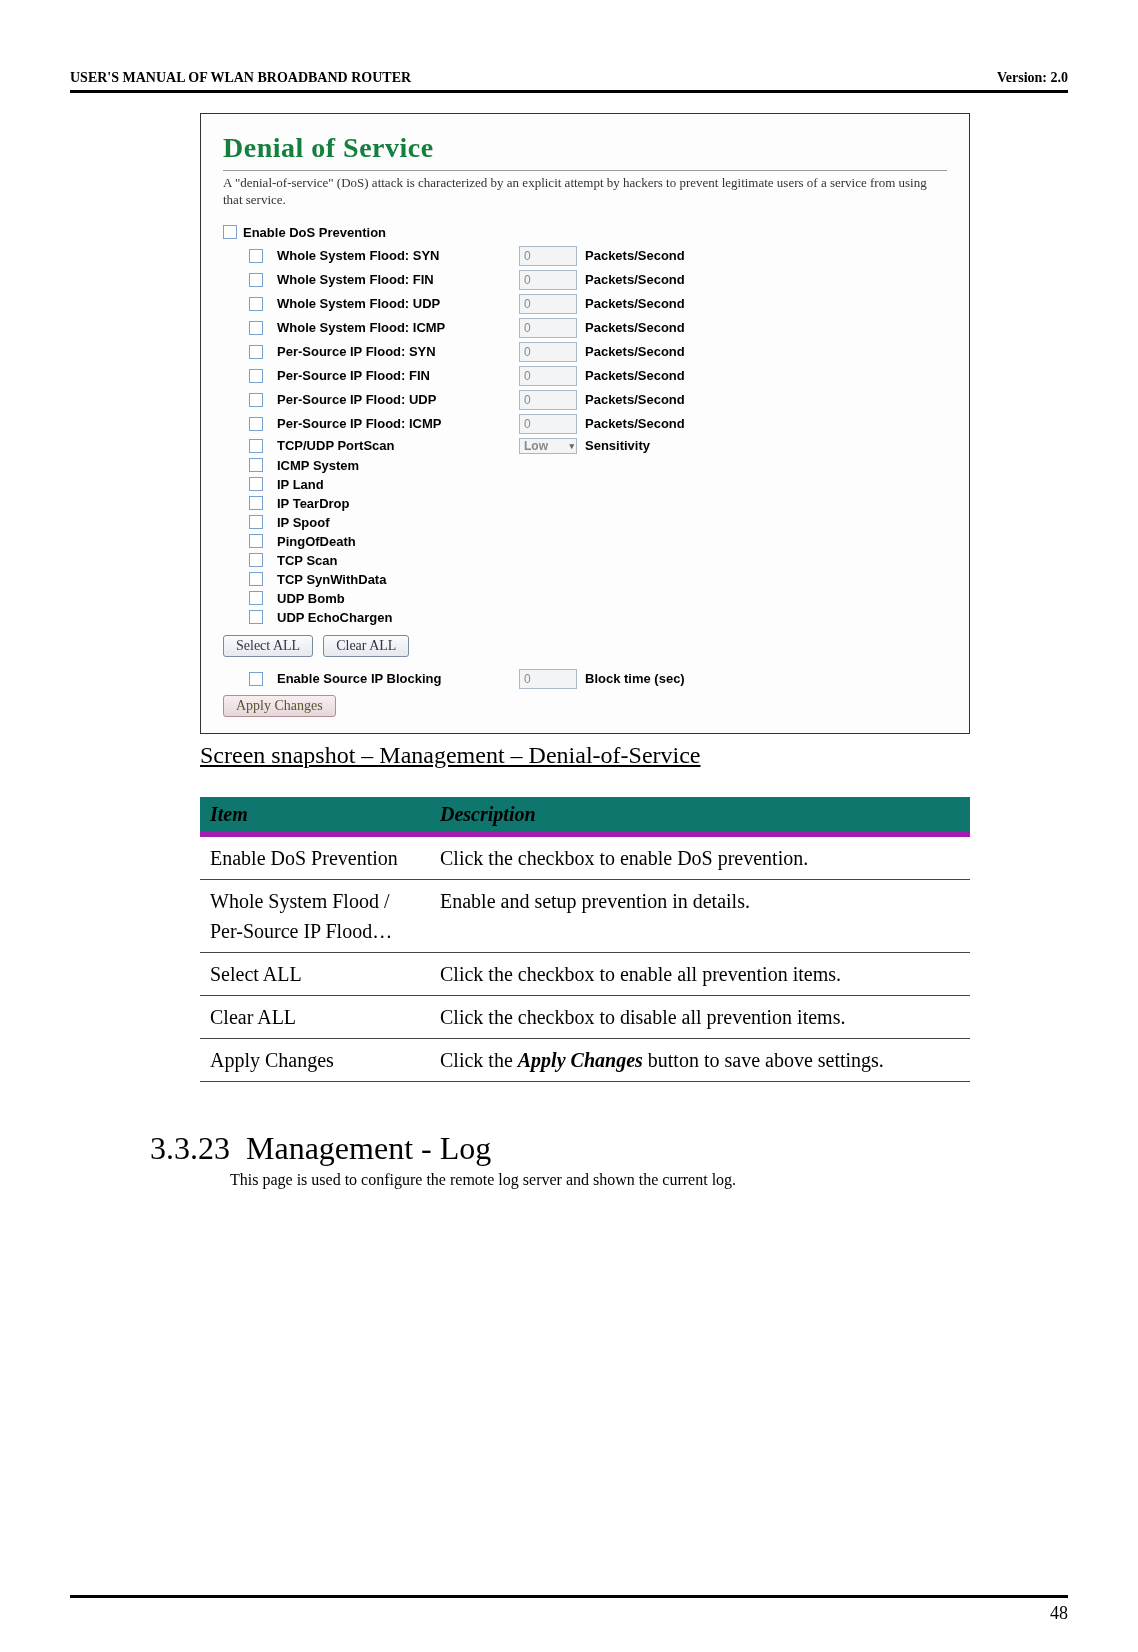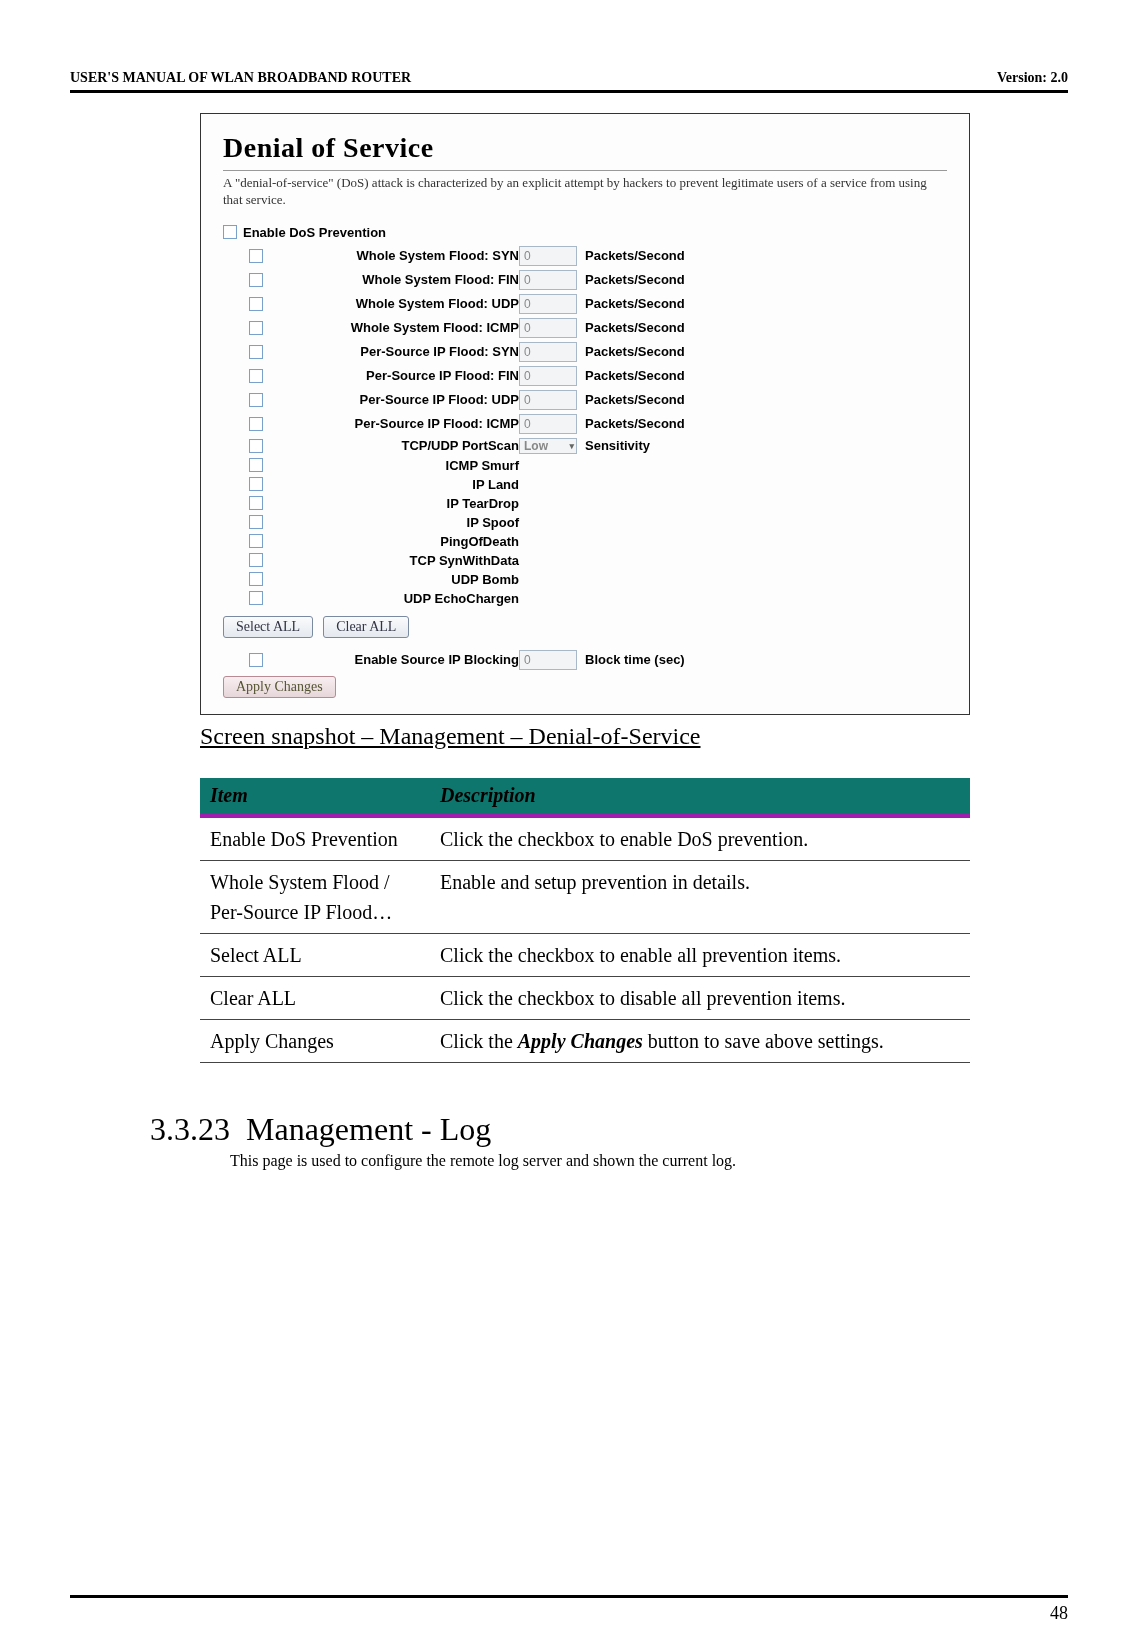--- a/index.html
+++ b/index.html
@@ -31,21 +31,21 @@
   }
   .screenshot-box {
     border: 1px solid #333;
     margin-left: 130px;
     width: 770px;
     background: #fdfdfd;
     padding: 18px 22px 16px 22px;
     font-family: Arial, Helvetica, sans-serif;
   }
   .dos-title {
-    color: #000000;
+    color: #15803d;
     font-family: Georgia, "Times New Roman", serif;
     font-weight: bold;
     font-size: 28px;
     letter-spacing: 0.5px;
   }
   .dos-title-rule {
     border: none;
     border-top: 1px solid #999;
     margin: 6px 0 4px 0;
   }
@@ -82,23 +82,22 @@
     align-items: center;
     margin: 4px 0;
     font-family: Arial, sans-serif;
     font-weight: bold;
     font-size: 13px;
   }
   .dos-row.indent1 { padding-left: 26px; }
   .dos-row .label-col {
     display: flex;
     align-items: center;
-    gap: 6px;
+    gap: 14px;
     width: 270px;
-    justify-content: space-between;
   }
   .dos-row .val-col {
     display: flex;
     align-items: center;
     gap: 8px;
   }
   .num-input {
     width: 58px;
     height: 20px;
     border: 1px solid #a8b8c8;
@@ -320,21 +319,21 @@
             <span>Low</span>
             <span class="arrow">▾</span>
           </span>
           <span class="unit">Sensitivity</span>
         </div>
       </div>
 
       <div class="dos-row indent1">
           <div class="label-col">
             <span class="chk"></span>
-            <span>ICMP Smurf</span>
+            <span>ICMP System</span>
           </div>
         </div>
       <div class="dos-row indent1">
           <div class="label-col">
             <span class="chk"></span>
             <span>IP Land</span>
           </div>
         </div>
       <div class="dos-row indent1">
           <div class="label-col">
@@ -345,20 +344,26 @@
       <div class="dos-row indent1">
           <div class="label-col">
             <span class="chk"></span>
             <span>IP Spoof</span>
           </div>
         </div>
       <div class="dos-row indent1">
           <div class="label-col">
             <span class="chk"></span>
             <span>PingOfDeath</span>
+          </div>
+        </div>
+      <div class="dos-row indent1">
+          <div class="label-col">
+            <span class="chk"></span>
+            <span>TCP Scan</span>
           </div>
         </div>
       <div class="dos-row indent1">
           <div class="label-col">
             <span class="chk"></span>
             <span>TCP SynWithData</span>
           </div>
         </div>
       <div class="dos-row indent1">
           <div class="label-col">

